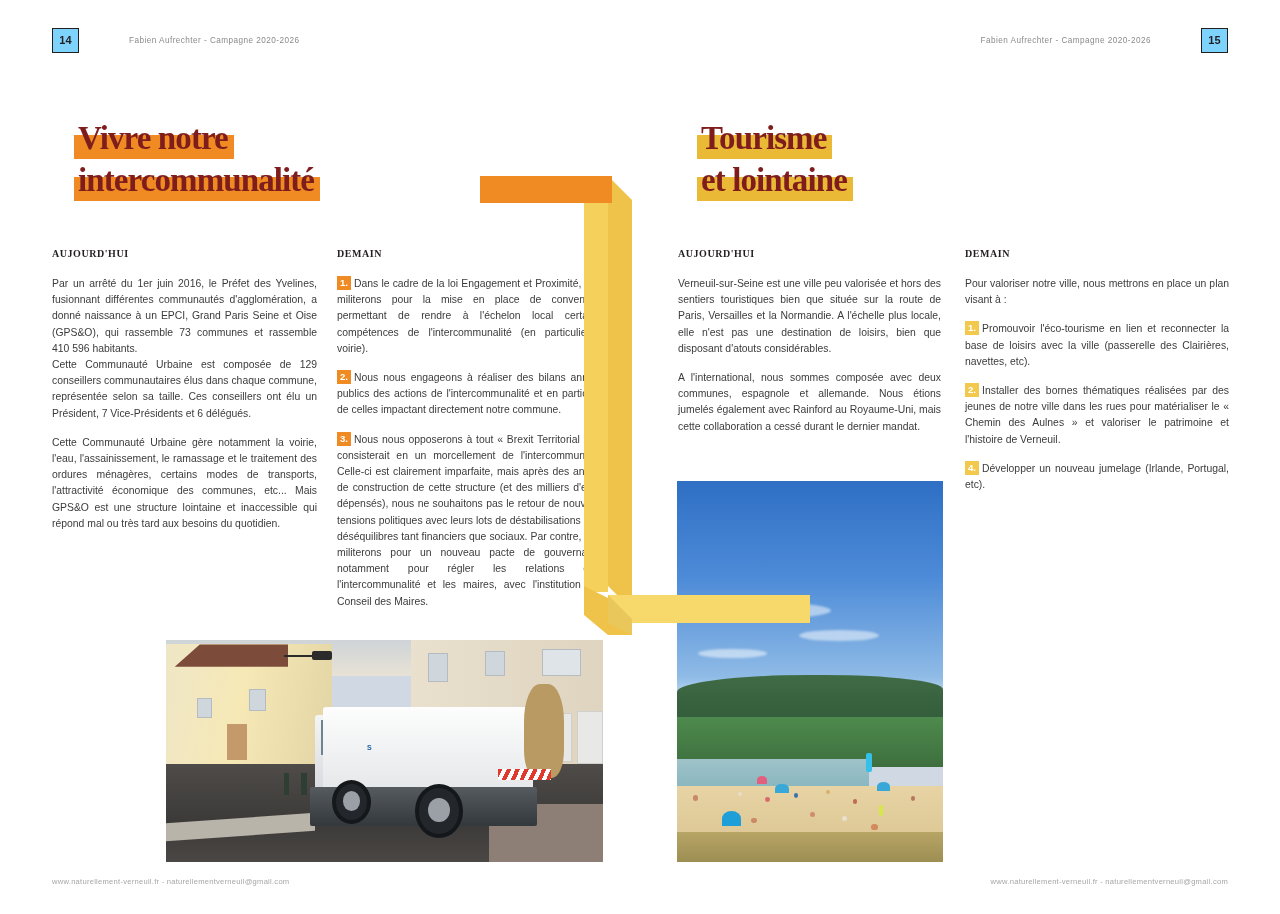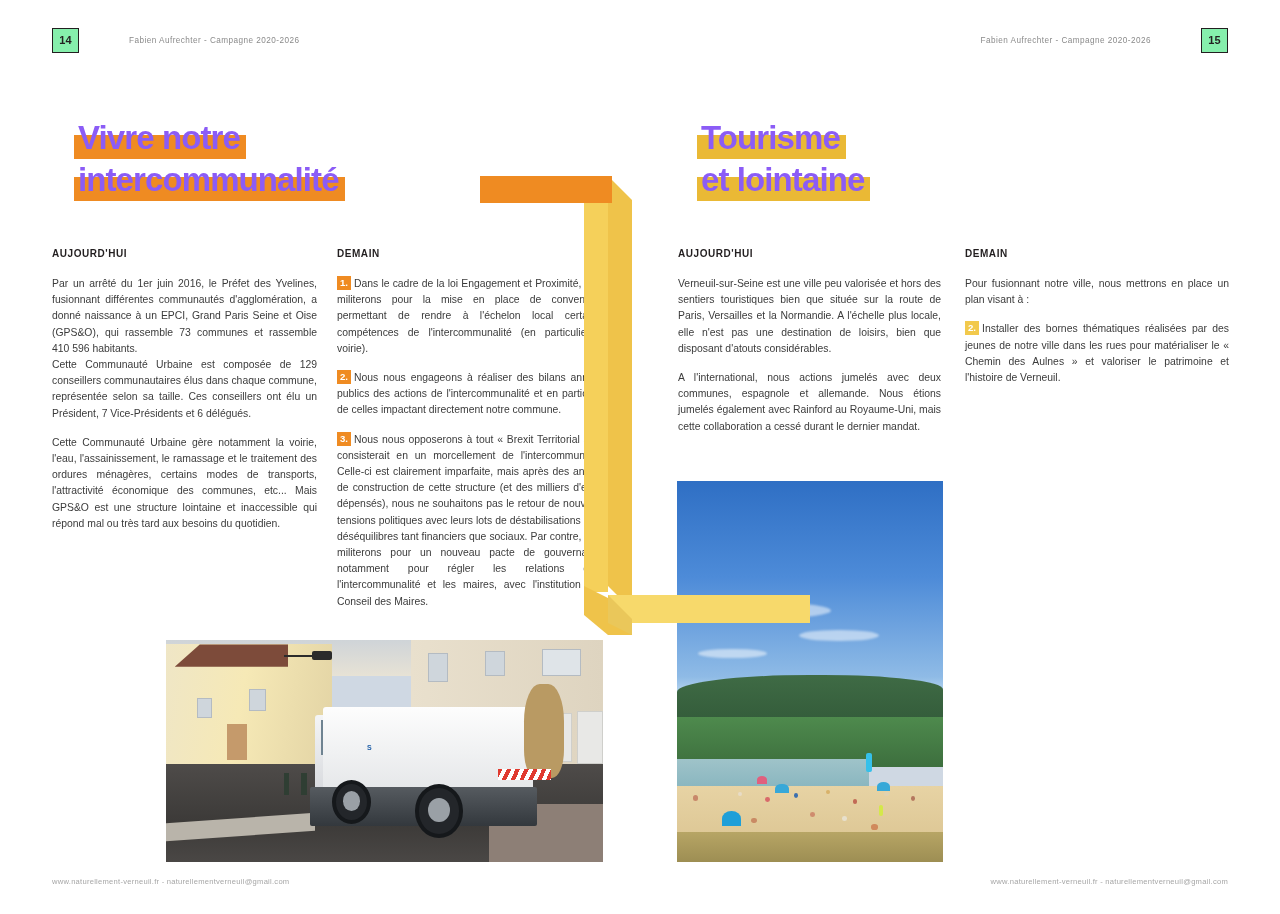--- a/index.html
+++ b/index.html
@@ -26,60 +26,61 @@
   
   .runhead { position: absolute; top: 27px; height: 26px; display: flex; align-items: center; }
   .runhead.left  { left: 52px; }
   .runhead.right { right: 52px; flex-direction: row-reverse; }
 
   .folio {
     width: 27px; height: 25px;
     border: 1.2px solid #231f20;
     display: flex; align-items: center; justify-content: center;
     font-size: 11px; font-weight: bold; letter-spacing: .2px;
-    color: #231f20; background:#86efac;
+    color: #231f20; background:#7dd3fc;
   }
   .runhead-text {
     font-size: 8.2px; letter-spacing: .45px; color: #8a8a8a; white-space: nowrap;
   }
   .runhead.left  .runhead-text { margin-left: 50px; }
   .runhead.right .runhead-text { margin-right: 50px; }
 
   
   .title-block { position: absolute; }
   #title-left  { left: 74px; top: 118px; }
   #title-right { left: 697px; top: 118px; }
 
   .title-line {
     position: relative;
     display: block;
     font-size: 33px;
     font-weight: 900;
     letter-spacing: -0.9px;
     line-height: 40px;
-    color: #8b5cf6;
+    color: #7f1d1d;
     white-space: nowrap;
     width: max-content;
     padding: 0 6px 0 4px;
     margin-bottom: 2px;
+    font-family: Liberation Serif, serif;
   }
   .title-line .hl {
     position: absolute;
     left: 0; right: 0;
     top: 17px; height: 24px;
     z-index: 0;
   }
   .title-line .txt { position: relative; z-index: 1; }
   #title-right .title-line { text-align: center; }
 
   
   .col-head {
     position: absolute;
     font-size: 10px; font-weight: bold;
-    letter-spacing: .55px; color: #231f20;
+    letter-spacing: .55px; color: #231f20; font-family: Liberation Serif, serif;
   }
 
   
   .col {
     position: absolute;
     font-size: 10.4px;
     line-height: 16.2px;
     text-align: justify;
     color: #3b3b3b;
     -webkit-hyphens: none; hyphens: none;
@@ -274,28 +275,30 @@
     <span class="title-line">
       <span class="hl" style="background:#eab935"></span>
       <span class="txt">et lointaine</span>
     </span>
   </div>
 
   <div class="col-head" style="left:678px; top:248px;">AUJOURD'HUI</div>
 
   <div class="col" style="left:678px; top:276px; width:263px;">
     <p>Verneuil-sur-Seine est une ville peu valorisée et hors des sentiers touristiques bien que située sur la route de Paris, Versailles et la Normandie. A l'échelle plus locale, elle n'est pas une destination de loisirs, bien que disposant d'atouts considérables.</p>
-    <p>A l'international, nous actions jumelés avec deux communes, espagnole et allemande. Nous étions jumelés également avec Rainford au Royaume-Uni, mais cette collaboration a cessé durant le dernier mandat.</p>
+    <p>A l'international, nous sommes composée avec deux communes, espagnole et allemande. Nous étions jumelés également avec Rainford au Royaume-Uni, mais cette collaboration a cessé durant le dernier mandat.</p>
   </div>
 
   <div class="col-head" style="left:965px; top:248px;">DEMAIN</div>
 
   <div class="col" style="left:965px; top:276px; width:264px;">
-    <p>Pour fusionnant notre ville, nous mettrons en place un plan visant à :</p>
+    <p>Pour valoriser notre ville, nous mettrons en place un plan visant à :</p>
+    <p><span class="num yellow">1.</span><span>Promouvoir l'éco-tourisme en lien et reconnecter la base de loisirs avec la ville (passerelle des Clairières, navettes, etc).</span></p>
     <p><span class="num yellow">2.</span><span>Installer des bornes thématiques réalisées par des jeunes de notre ville dans les rues pour matérialiser le « Chemin des Aulnes » et valoriser le patrimoine et l'histoire de Verneuil.</span></p>
+    <p><span class="num yellow">4.</span><span>Développer un nouveau jumelage (Irlande, Portugal, etc).</span></p>
   </div>
 
   <div class="photo" id="photo-beach">
     <div class="bc-sky"></div>
     <div class="bc-cloud" style="left:18%; top:32%; width:40%; height:4%;"></div>
     <div class="bc-cloud" style="left:46%; top:39%; width:30%; height:3%;"></div>
     <div class="bc-cloud" style="left:8%;  top:44%; width:26%; height:2.5%;"></div>
     <div class="bc-hill2"></div>
     <div class="bc-hill"></div>
     <div class="bc-trees"></div>

